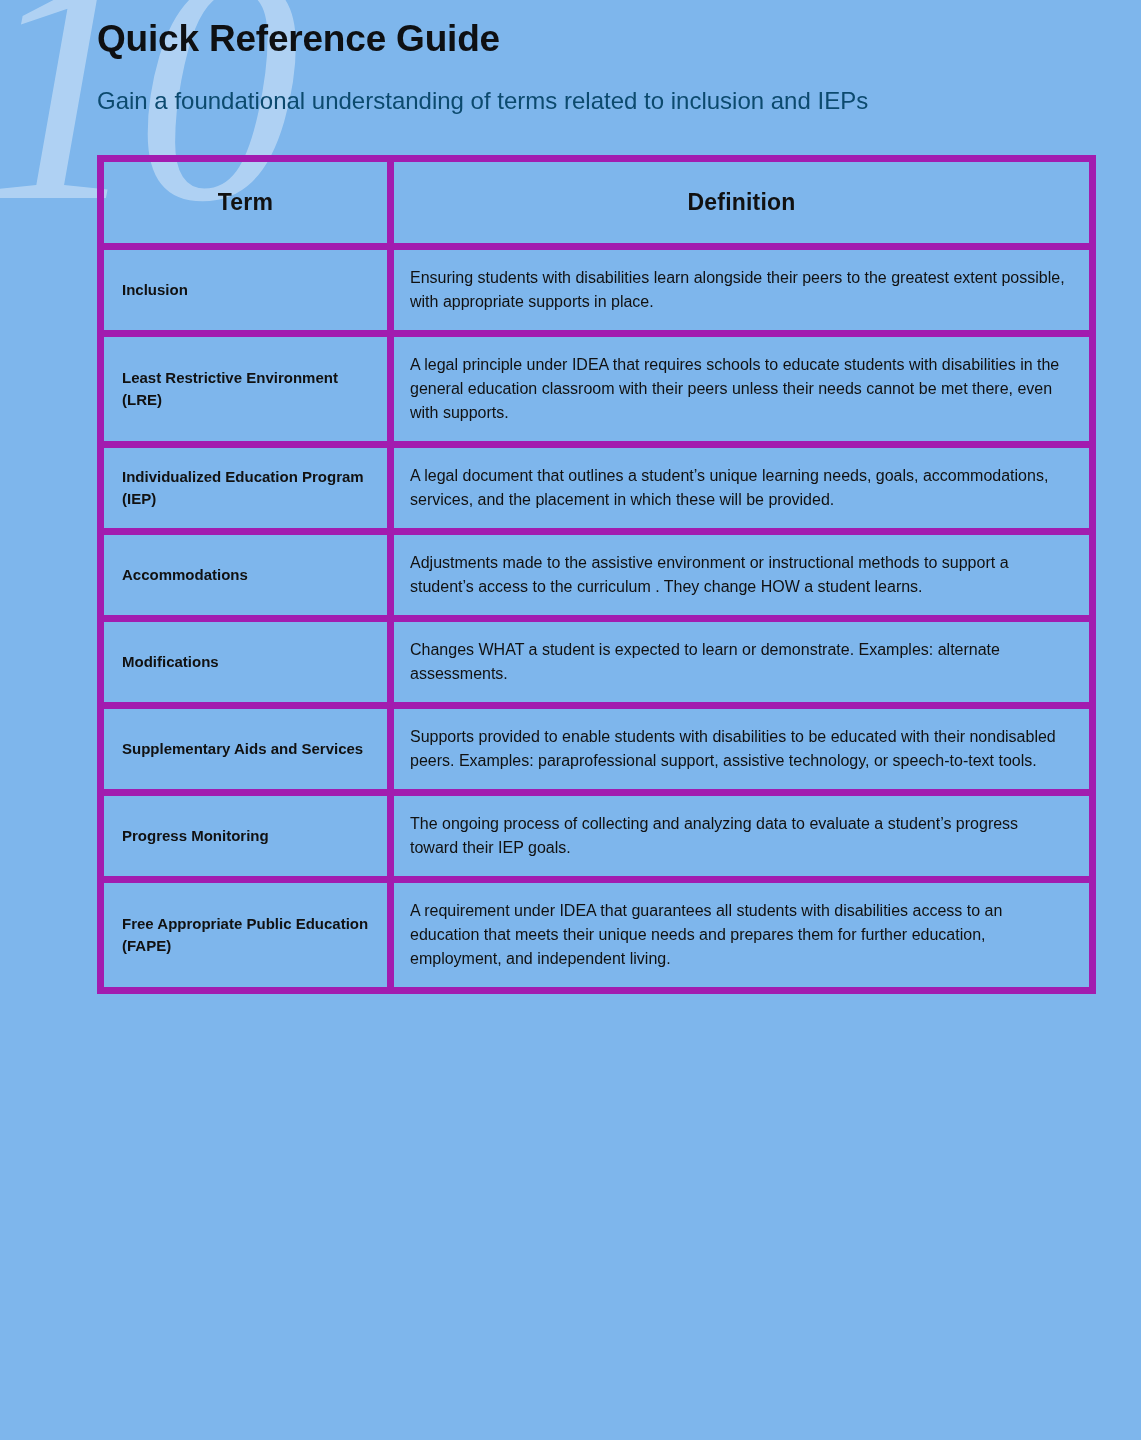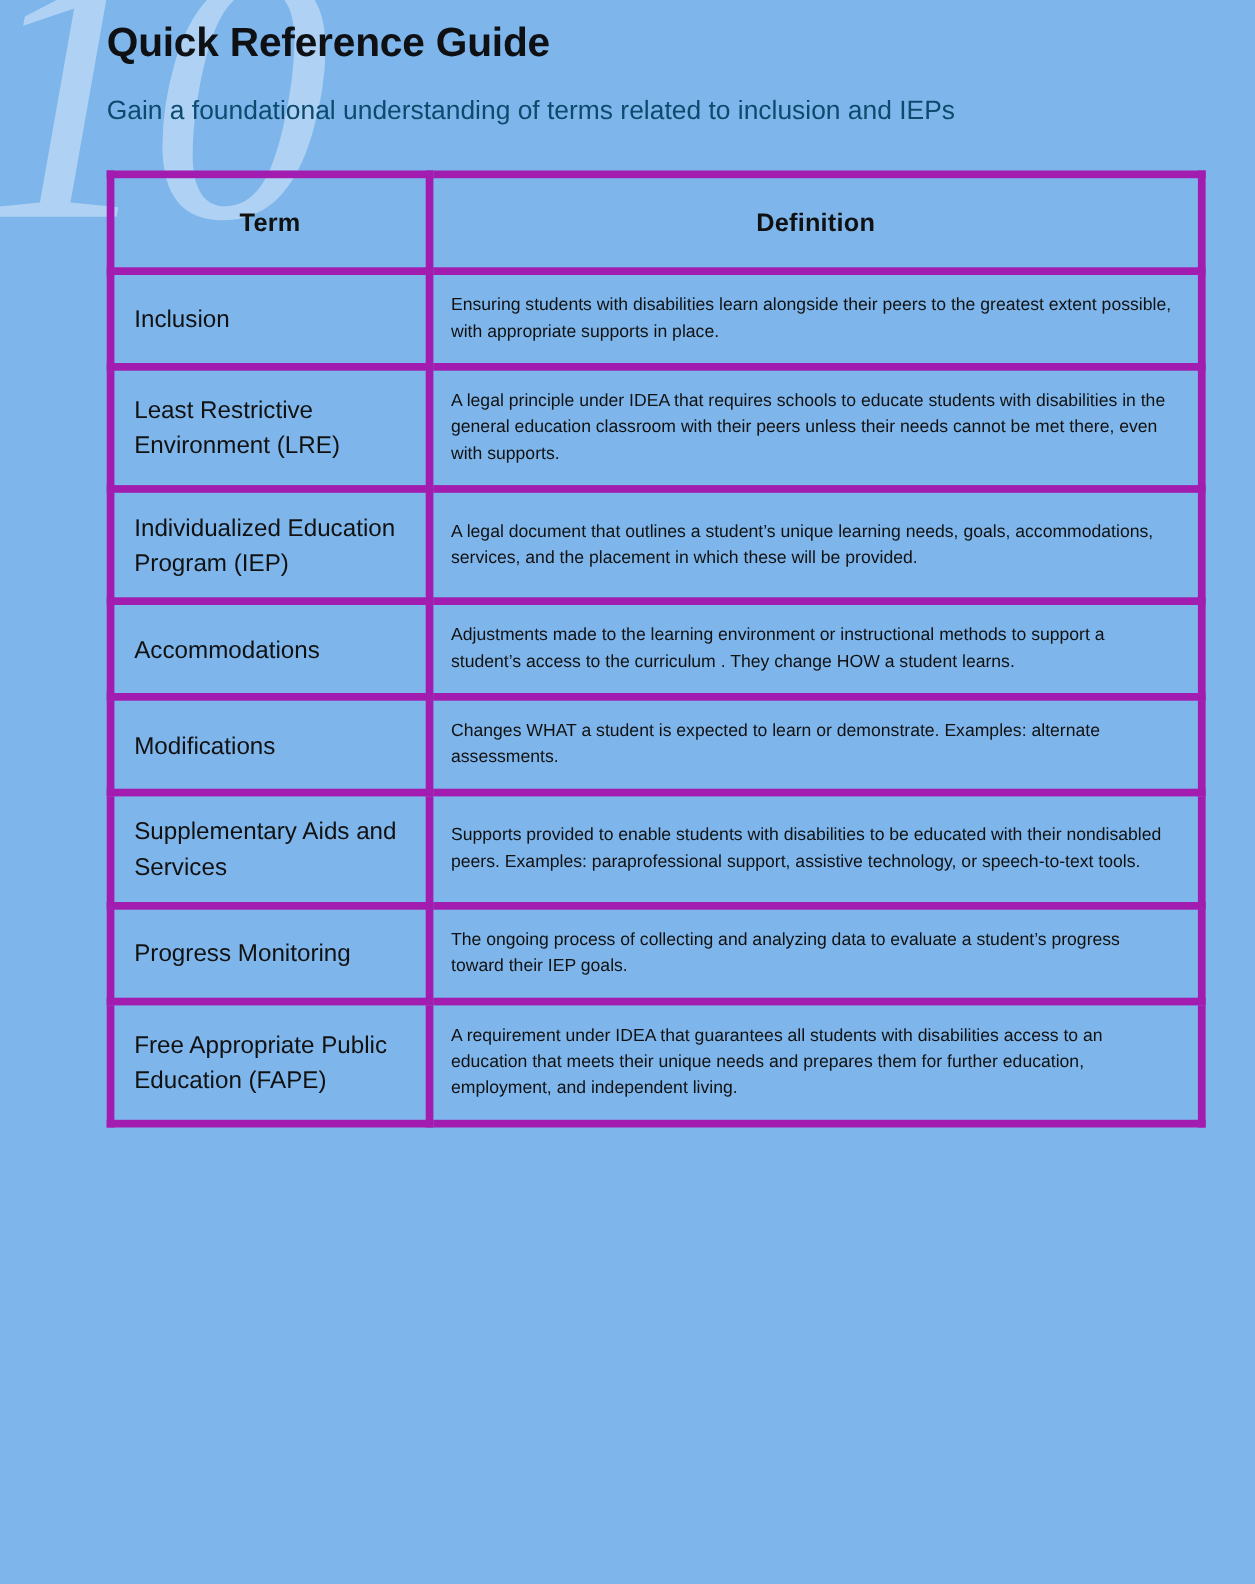--- a/index.html
+++ b/index.html
@@ -76,22 +76,22 @@
 
   table.glossary thead th {
     text-align: center;
     font-size: 23px;
     font-weight: bold;
     padding: 27px 10px;
     letter-spacing: 0.2px;
   }
 
   td.term {
-    font-size: 22px;
-    font-weight: normal;
+    font-size: 15px;
+    font-weight: bold;
     line-height: 1.45;
     padding: 16px 18px 16px 18px;
   }
   td.definition {
     font-size: 16px;
     font-weight: 400;
     line-height: 1.5;
     padding: 16px 20px 16px 16px;
   }
 </style>
@@ -124,21 +124,21 @@
       <tr>
         <td class="term">Least Restrictive Environment (LRE)</td>
         <td class="definition">A legal principle under IDEA that requires schools to educate students with disabilities in the general education classroom with their peers unless their needs cannot be met there, even with supports.</td>
       </tr>
       <tr>
         <td class="term">Individualized Education Program (IEP)</td>
         <td class="definition">A legal document that outlines a student’s unique learning needs, goals, accommodations, services, and the placement in which these will be provided.</td>
       </tr>
       <tr>
         <td class="term">Accommodations</td>
-        <td class="definition">Adjustments made to the learning environment or instructional methods to support a student’s access to the curriculum . They change HOW a student learns.</td>
+        <td class="definition">Adjustments made to the assistive environment or instructional methods to support a student’s access to the curriculum . They change HOW a student learns.</td>
       </tr>
       <tr>
         <td class="term">Modifications</td>
         <td class="definition">Changes WHAT a student is expected to learn or demonstrate. Examples: alternate assessments.</td>
       </tr>
       <tr>
         <td class="term">Supplementary Aids and Services</td>
         <td class="definition">Supports provided to enable students with disabilities to be educated with their nondisabled peers. Examples: paraprofessional support, assistive technology, or speech-to-text tools.</td>
       </tr>
       <tr>

